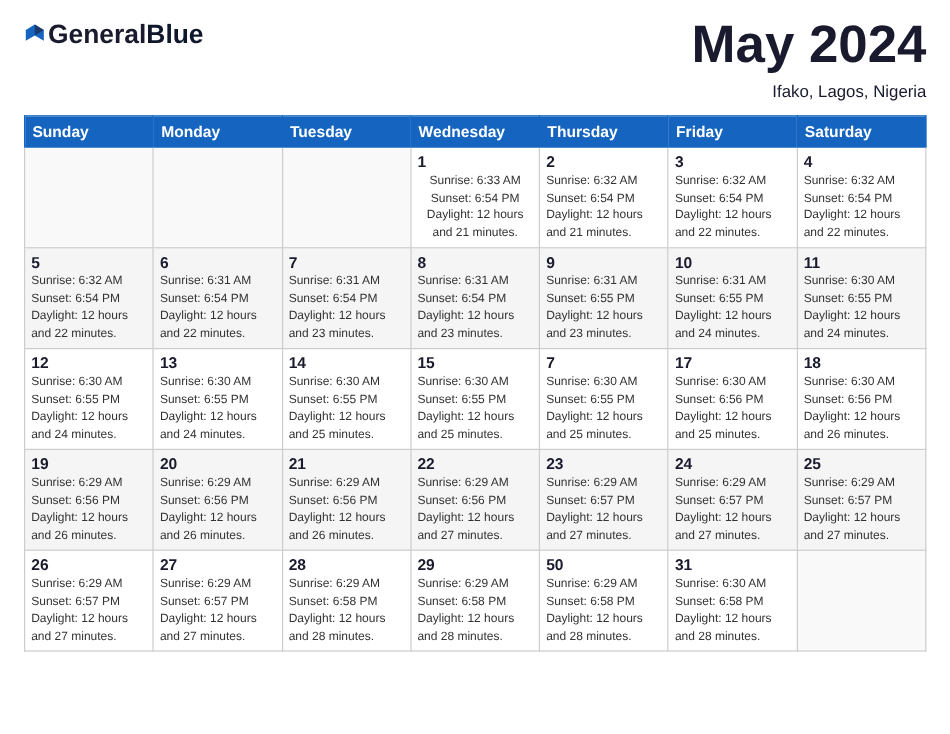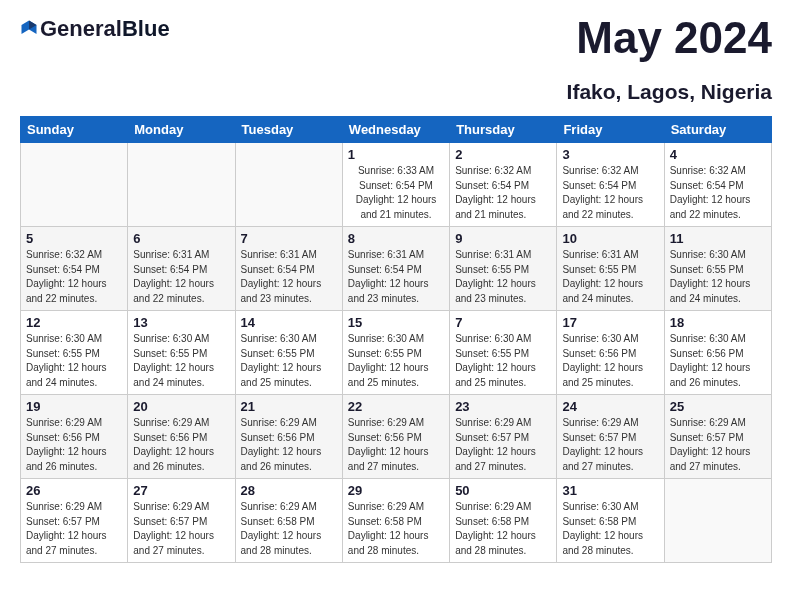--- a/index.html
+++ b/index.html
@@ -52,24 +52,23 @@
     .title-block {
       text-align: right;
     }
     .title-month {
       font-size: 44px;
       font-weight: bold;
       color: #1a1a2e;
       line-height: 1;
     }
     .title-location {
-      font-size: 21px;
-      color: #1a1a2e;
-      margin-top: 20px;
-      font-weight: bold;
+      font-size: 14px;
+      color: #1a1a2e;
+      margin-top: 8px;
     }
     .calendar {
       width: 100%;
       border-collapse: collapse;
       border: 1px solid #ccc;
     }
     .calendar th {
       background: #1565c0;
       color: #fff;
       font-size: 13px;

